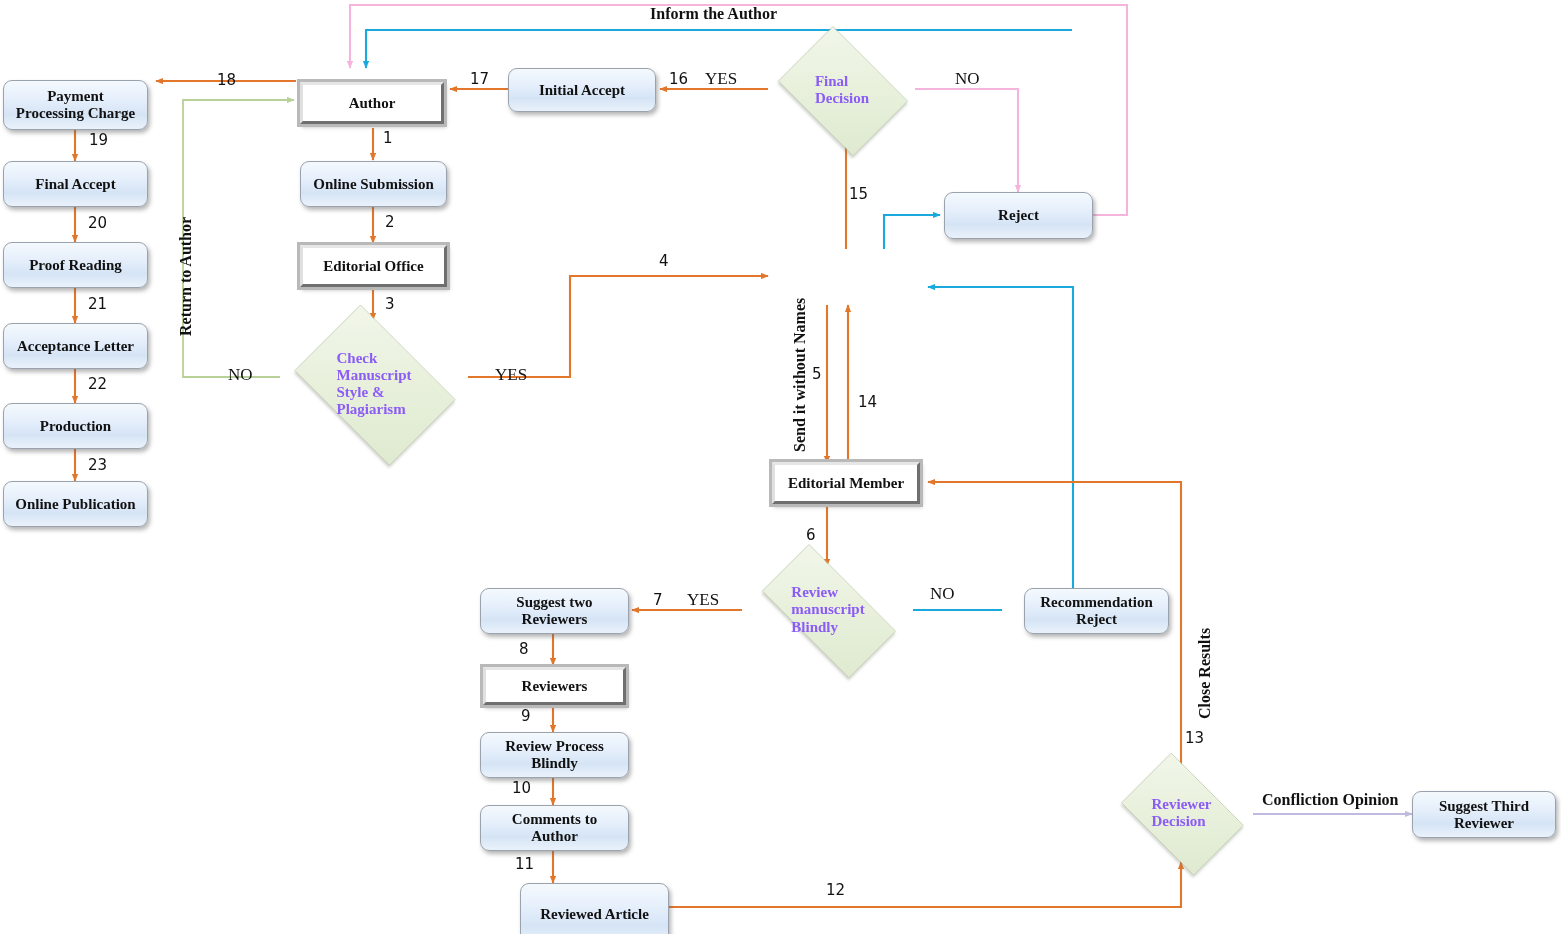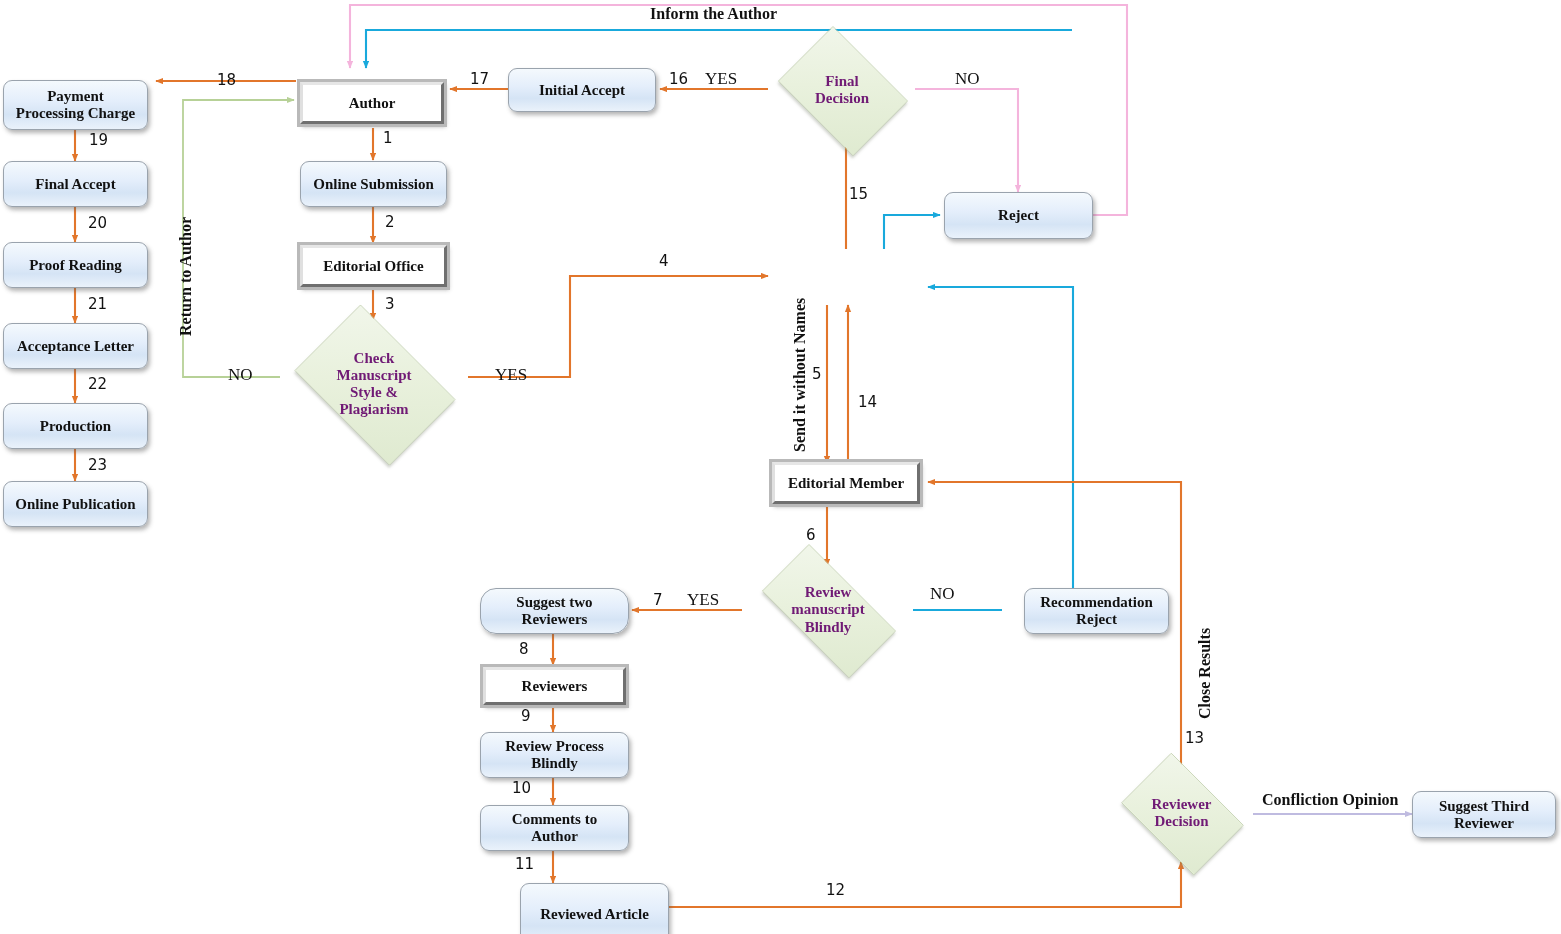--- a/index.html
+++ b/index.html
@@ -26,22 +26,22 @@
   .bevel .lbl{font-size:15px;}
 
   
   .diamond{position:absolute;}
   .diamond .dshape{position:absolute;left:0;top:0;width:100%;height:100%;
         background:linear-gradient(135deg,#f1f6ea 0%,#e9f1dd 45%,#dfead0 100%);
         border:1px solid #b9c9a3;
         transform:rotate(45deg) scale(.707);
         box-shadow:2px 3px 4px rgba(120,130,110,.35);}
   .diamond .dtxt{position:absolute;left:0;top:0;width:100%;height:100%;
-        display:flex;align-items:center;justify-content:center;text-align:center;
-        font-weight:bold;font-size:15px;color:#701a75;line-height:1.15;}
+        display:flex;align-items:center;justify-content:center;
+        font-weight:bold;font-size:15px;color:#8b5cf6;line-height:1.15;}
 
   
   .tlabel{position:absolute;color:#111;white-space:nowrap;}
   .num{font-family:"DejaVu Sans",sans-serif;font-size:15px;font-weight:400;}
   .yn{font-family:"Liberation Serif",serif;font-size:17px;font-weight:400;}
   .edge-name{font-family:"Liberation Serif",serif;font-size:16px;font-weight:bold;}
   .vert{transform:rotate(-90deg);transform-origin:left top;}
 </style>
 </head>
 <body>
@@ -195,21 +195,21 @@
 
   <div class="diamond" style="left:742px;top:564px;width:172px;height:92px;">
     <div class="dshape"></div>
     <div class="dtxt" style="white-space:pre-line;">Review<br>manuscript<br>Blindly</div>
   </div>
 
   <div class="node proc" style="left:1002px;top:588px;width:145px;height:46px;margin-left:22px;">
     <span class="lbl">Recommendation<br>Reject</span>
   </div>
 
-  <div class="node proc" style="left:480px;top:588px;width:149px;height:46px;border-radius:16px;">
+  <div class="node proc" style="left:480px;top:588px;width:149px;height:46px;">
     <span class="lbl">Suggest two<br>Reviewers</span>
   </div>
   <div class="node bevel" style="left:483px;top:667px;width:143px;height:38px;">
     <span class="lbl">Reviewers</span>
   </div>
   <div class="node proc" style="left:480px;top:732px;width:149px;height:46px;">
     <span class="lbl">Review Process<br>Blindly</span>
   </div>
   <div class="node proc" style="left:480px;top:805px;width:149px;height:46px;">
     <span class="lbl">Comments to<br>Author</span>

